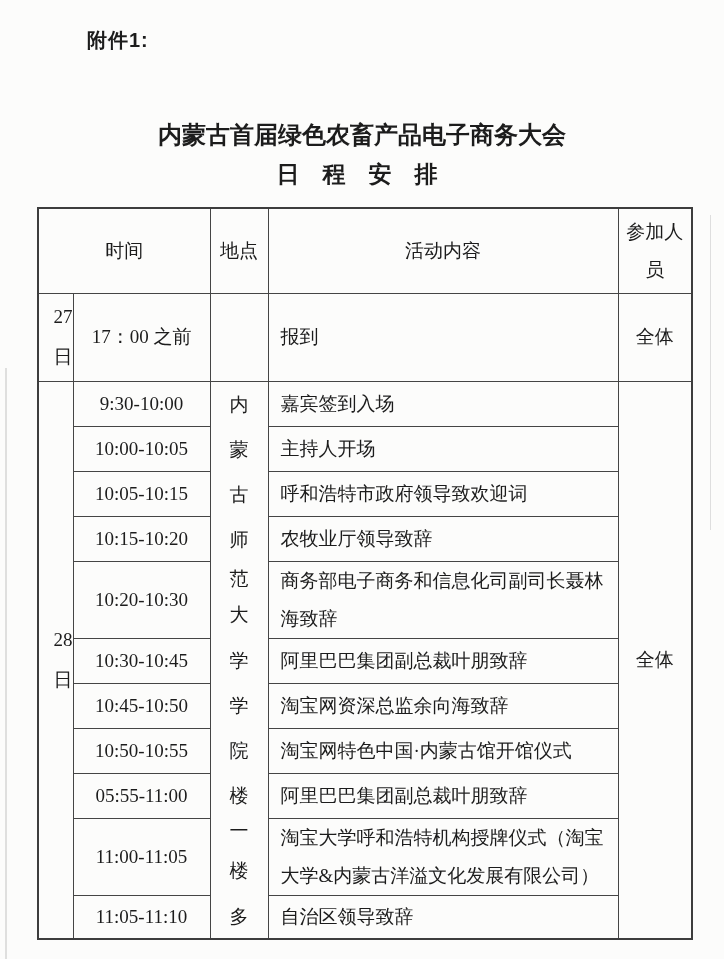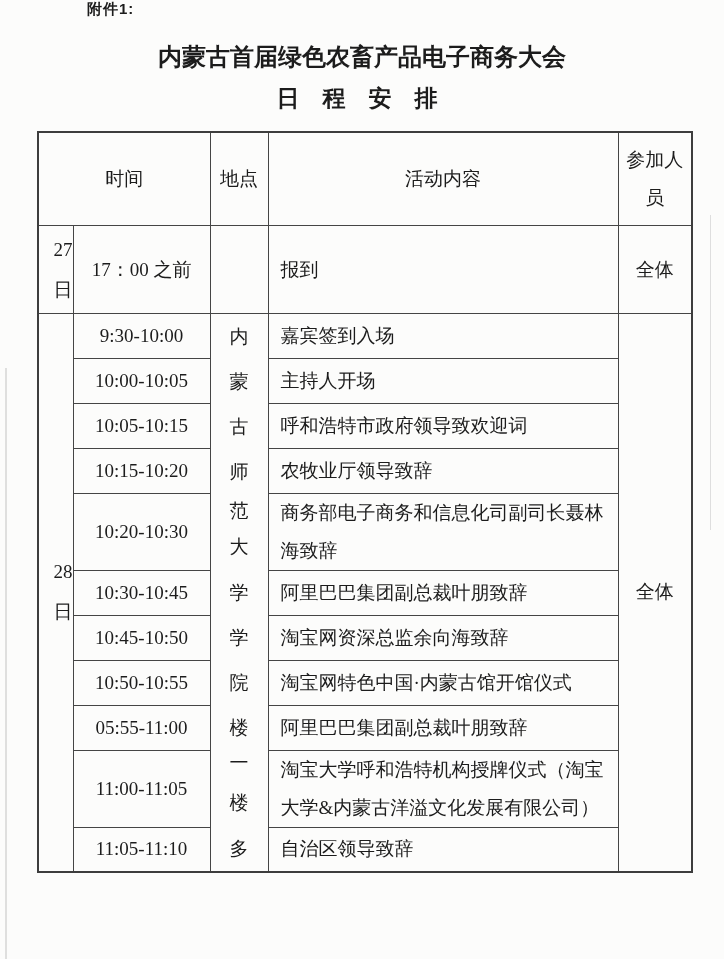--- a/index.html
+++ b/index.html
@@ -11,28 +11,29 @@
     background:#fcfcfb;
     overflow:hidden;
     font-family:"Liberation Serif","DejaVu Serif",serif;
     color:#1c1c1c;
   }
   
   .edge-left  { position:absolute; left:5px;  top:368px; bottom:0;   width:2px; background:#c6c6c6; opacity:.55; }
   .edge-right { position:absolute; left:710px; top:215px; height:315px; width:1px; background:#dedede; }
 
   .attachment {
+    padding-top:27px;
     margin-left:87px;
     font-family:"Liberation Sans","DejaVu Sans",sans-serif;
     font-weight:700;
-    font-size:15px;
+    font-size:20px;
     letter-spacing:1px;
   }
   .title { text-align:center; font-weight:700; font-size:24px; line-height:40px; }
-  .title-1 { margin-top:20px;font-family:Liberation Mono, monospace; }
+  .title-1 { margin-top:61px; }
   .title-3 { font-size:23px; letter-spacing:23px; padding-left:13px; }
 
   table.schedule {
     border-collapse:collapse;
     table-layout:fixed;
     width:654px;
     margin:12px 0 0 37px;
     border:2px solid #3d3d3d;
   }
   .schedule td {
@@ -40,21 +41,21 @@
     font-size:19px;
     line-height:38px;
     vertical-align:middle;
     text-align:center;
     overflow:hidden;
   }
   .schedule td.content-cell {
     text-align:left;
     padding:0 6px 0 12px;
   }
-  .schedule td.participants-header { padding:8px 6px; }
+  .schedule td.participants-header { padding:0 6px; }
   .day-stack span { display:block; line-height:40px;text-align:right; }
   td.location-cell { position:relative; }
   .loc-wrap { position:absolute; left:0; top:0; width:100%; height:100%; }
   .loc-wrap span {
     position:absolute; left:50%;
     transform:translate(-50%,-50%);
     line-height:1; white-space:nowrap;
   }
 </style>
 </head>

